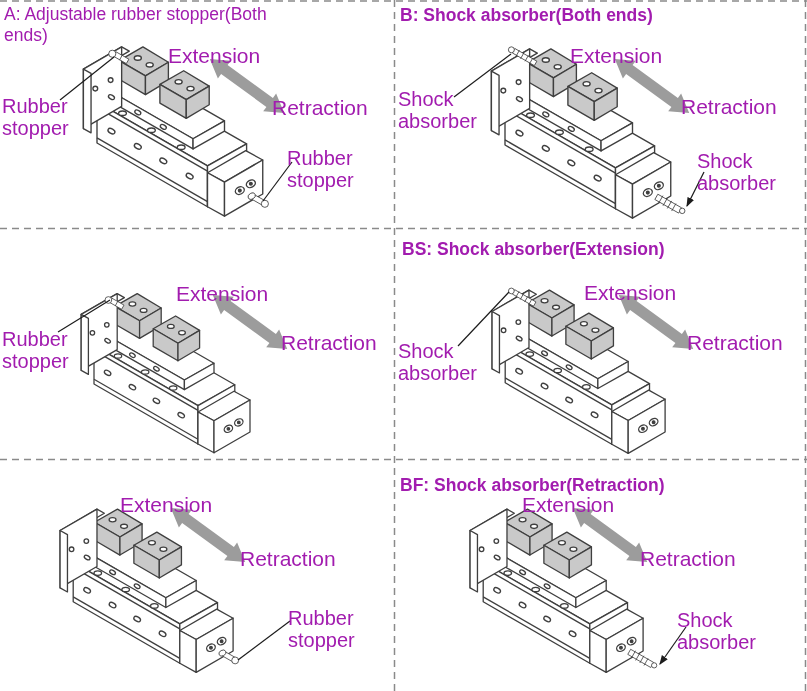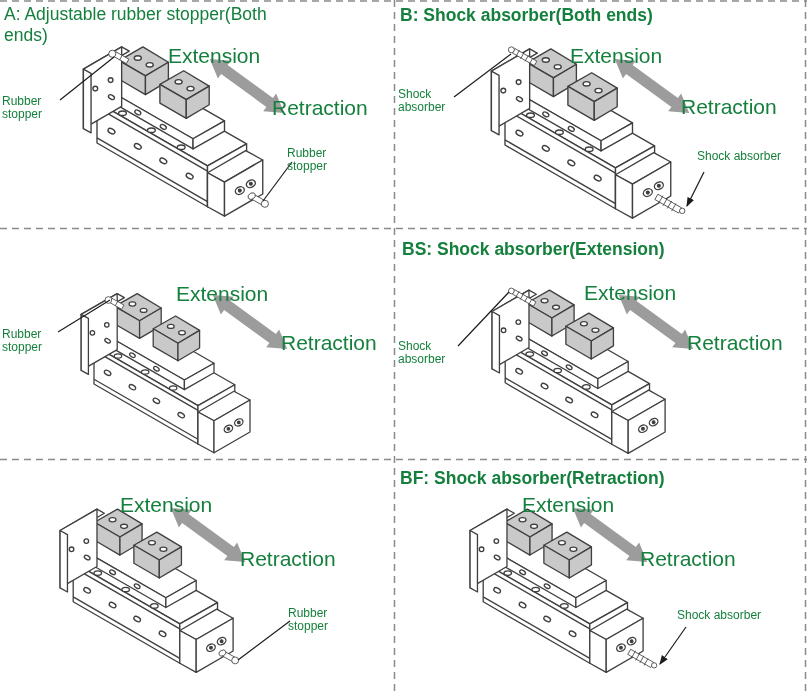--- a/index.html
+++ b/index.html
@@ -1,22 +1,22 @@
 <!DOCTYPE html>
 <html><head>
 <meta charset="utf-8">
 <style>
   html,body{margin:0;padding:0;background:#fff;}
   .page{position:relative;width:807px;height:691px;background:#ffffff;overflow:hidden;
-        font-family:"Liberation Sans",sans-serif;color:#15803d;}
+        font-family:"Liberation Sans",sans-serif;color:#a21caf;}
   .cell{position:absolute;}
   .title{position:absolute;font-size:17.5px;line-height:1.22;}
   .nowrap{white-space:nowrap;font-weight:bold;}
   .dir{position:absolute;font-size:21px;white-space:nowrap;}
-  .lbl{position:absolute;font-size:12px;line-height:1.12;}
+  .lbl{position:absolute;font-size:20px;line-height:1.12;}
   svg.cellsvg{position:absolute;left:0;top:0;}
   .leader{stroke:#1c1c1c;stroke-width:1.2;fill:none;}
   .arrowed{marker-end:url(#leadhead);}
   .grid{position:absolute;left:0;top:0;pointer-events:none;}
 </style>
 </head>
 <body>
 
 <div class="page">
 
@@ -206,21 +206,21 @@
 
   <div class="cell" style="left:394px;top:459px;width:413px;height:232px">
     <svg class="cellsvg" width="413" height="232">
       <g transform="translate(40,28) scale(0.82)">
         <use href="#machine"></use>
           <use href="#rod-far"></use>
       </g>
       <use href="#dbl-arrow" transform="translate(216,76) rotate(36)"></use>
       <line class="leader arrowed" x1="292" y1="168" x2="266" y2="205"></line>
     </svg>
-    <div class="title nowrap" style="left:6px;top:9px">BF: Shock absorber(Retraction)</div>
+    <div class="title nowrap" style="left:6px;top:16px">BF: Shock absorber(Retraction)</div>
     <div class="dir" style="left:128px;top:34px">Extension</div>
     <div class="dir" style="left:246px;top:88px">Retraction</div>
     <div class="lbl" style="left:283px;top:150px;width:88px">Shock absorber</div>
   </div>
 
   <svg class="grid" width="807" height="691">
     <g stroke="#8a8a8a" stroke-width="1.5" stroke-dasharray="7 5">
       <line x1="0" y1="1" x2="807" y2="1"></line>
       <line x1="0" y1="228.5" x2="807" y2="228.5"></line>
       <line x1="0" y1="459.5" x2="807" y2="459.5"></line>

